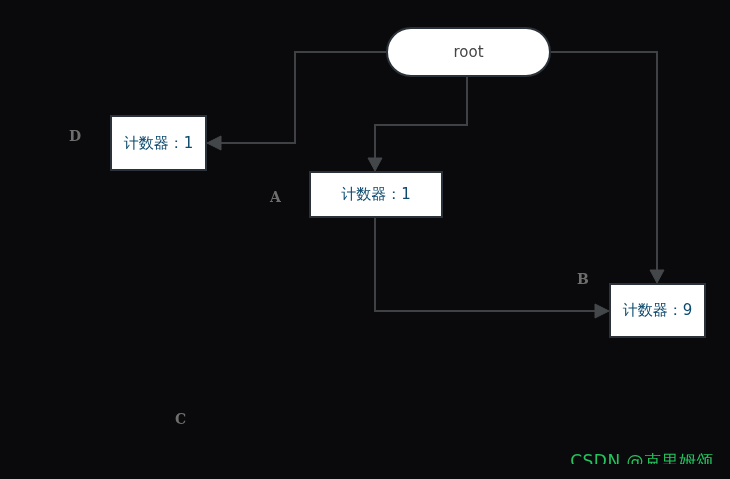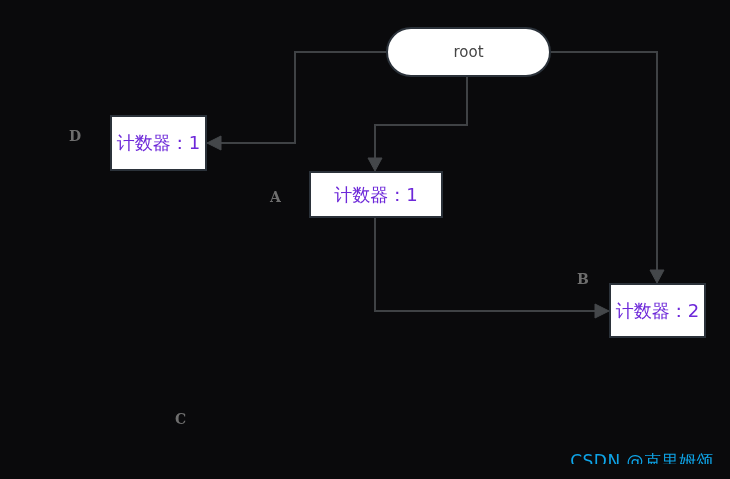--- a/index.html
+++ b/index.html
@@ -32,22 +32,22 @@
     stroke: #44474a;
   }
   .node {
     position: absolute;
     background: #ffffff;
     border: 2px solid #2b323a;
     box-sizing: border-box;
     display: flex;
     align-items: center;
     justify-content: center;
-    color: #6d28d9;
-    font-size: 18px;
+    color: #0c4a6e;
+    font-size: 15px;
     white-space: nowrap;
   }
   .node-root {
     left: 386px;
     top: 27px;
     width: 165px;
     height: 50px;
     border-radius: 25px;
     color: #454545;
     font-size: 15px;
@@ -65,21 +65,21 @@
     line-height: 14px;
   }
   .tag-d { left: 69px;  top: 129px; }
   .tag-a { left: 270px; top: 190px; }
   .tag-b { left: 577px; top: 272px; }
   .tag-c { left: 175px; top: 412px; }
   .watermark {
     position: absolute;
     right: 16px;
     top: 450px;
-    color: #0ea5e9;
+    color: #22c55e;
     font-size: 17px;
     letter-spacing: 0.5px;
     white-space: nowrap;
   }
 </style>
 </head>
 <body>
 
 <div class="canvas">
 
@@ -115,20 +115,20 @@
     <span>计数器：1</span>
   </div>
 
   <div class="tag tag-a">A</div>
   <div class="node node-a">
     <span>计数器：1</span>
   </div>
 
   <div class="tag tag-b">B</div>
   <div class="node node-b">
-    <span>计数器：2</span>
+    <span>计数器：9</span>
   </div>
 
   <div class="tag tag-c">C</div>
 
   <div class="watermark">CSDN @克里姆颂</div>
 
 </div>
 
 </body></html>

